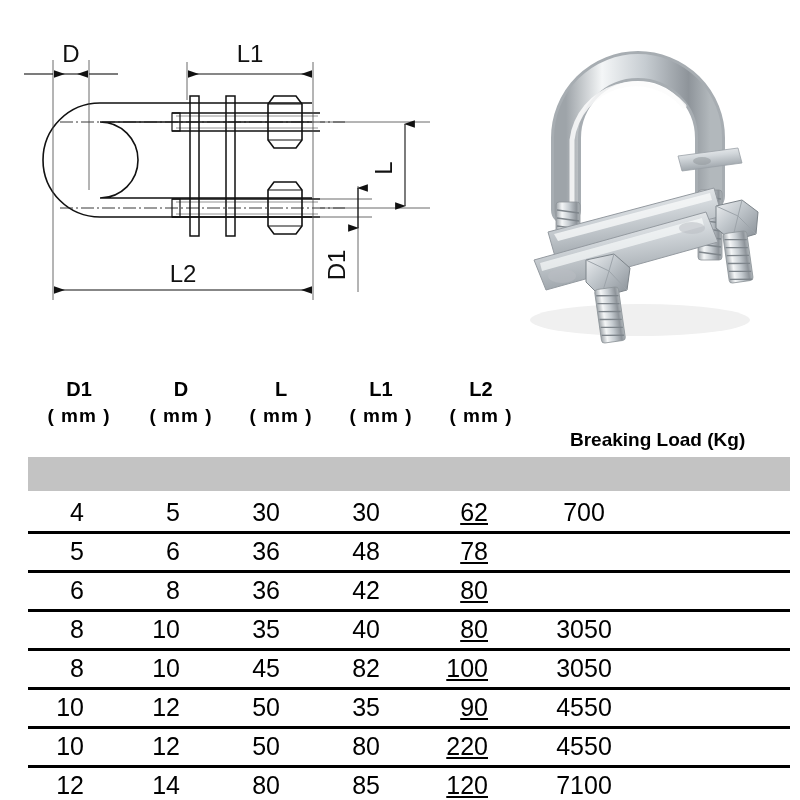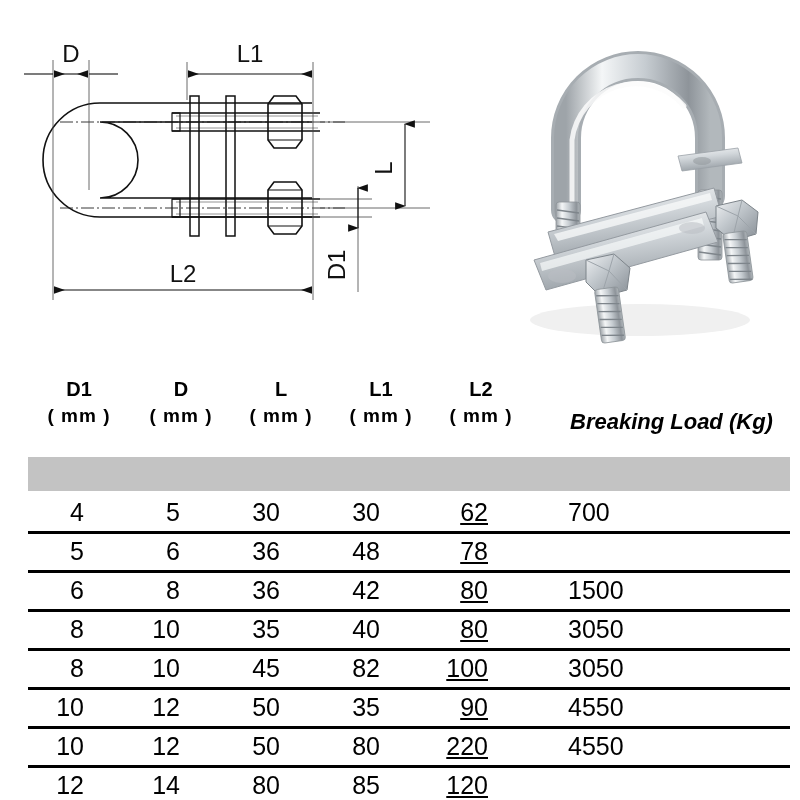--- a/index.html
+++ b/index.html
@@ -63,24 +63,24 @@
     margin-bottom: 7px;
   }
   .th-unit {
     display: block;
     font-size: 19px;
     font-weight: bold;
     letter-spacing: 1px;
   }
   .th-load {
     position: absolute;
-    font-style: italic;
     font-weight: bold;
-    font-size: 22px;
+    font-size: 19px;
     white-space: nowrap;
+    margin-top: 20px;
   }
 
   .gray-band {
     position: absolute;
     left: 28px;
     top: 82px;
     width: 762px;
     height: 34px;
     background: #c3c3c3;
   }
@@ -107,21 +107,21 @@
     font-weight: 500;
     text-align: right;
     line-height: 30px;
     letter-spacing: 0px;
   }
   .cell.c0 { left: 0px;   width: 56px; }
   .cell.c1 { left: 96px;  width: 56px; }
   .cell.c2 { left: 196px; width: 56px; }
   .cell.c3 { left: 296px; width: 56px; }
   .cell.c4 { left: 404px; width: 56px; text-decoration: underline; }
-  .cell.c5 { left: 540px; width: 120px; text-align: left; }
+  .cell.c5 { left: 496px; width: 120px; text-align: center; }
 </style>
 </head>
 <body>
 
 <div id="top-section">
 
   <div id="drawing-panel">
     <svg id="drawing-svg" width="440" height="370" viewBox="0 0 440 370">
       <defs>
         <marker id="arrIn" markerWidth="10" markerHeight="8" refX="9" refY="4" orient="auto">
@@ -382,21 +382,20 @@
         <div class="cell c2">36</div>
         <div class="cell c3">48</div>
         <div class="cell c4">78</div>
       </div>
       <div class="data-row">
         <div class="cell c0">6</div>
         <div class="cell c1">8</div>
         <div class="cell c2">36</div>
         <div class="cell c3">42</div>
         <div class="cell c4">80</div>
-        <div class="cell c5">1500</div>
       </div>
       <div class="data-row">
         <div class="cell c0">8</div>
         <div class="cell c1">10</div>
         <div class="cell c2">35</div>
         <div class="cell c3">40</div>
         <div class="cell c4">80</div>
         <div class="cell c5">3050</div>
       </div>
       <div class="data-row">
@@ -422,15 +421,16 @@
         <div class="cell c3">80</div>
         <div class="cell c4">220</div>
         <div class="cell c5">4550</div>
       </div>
       <div class="data-row last">
         <div class="cell c0">12</div>
         <div class="cell c1">14</div>
         <div class="cell c2">80</div>
         <div class="cell c3">85</div>
         <div class="cell c4">120</div>
+        <div class="cell c5">7100</div>
       </div>
     </div>
 </div>
 
 </body></html>

